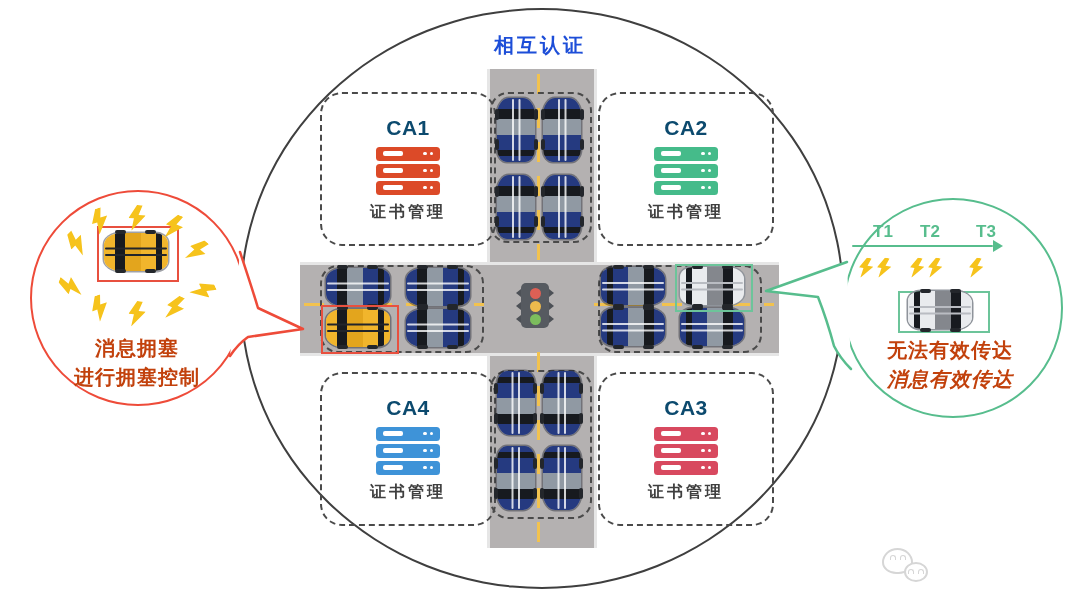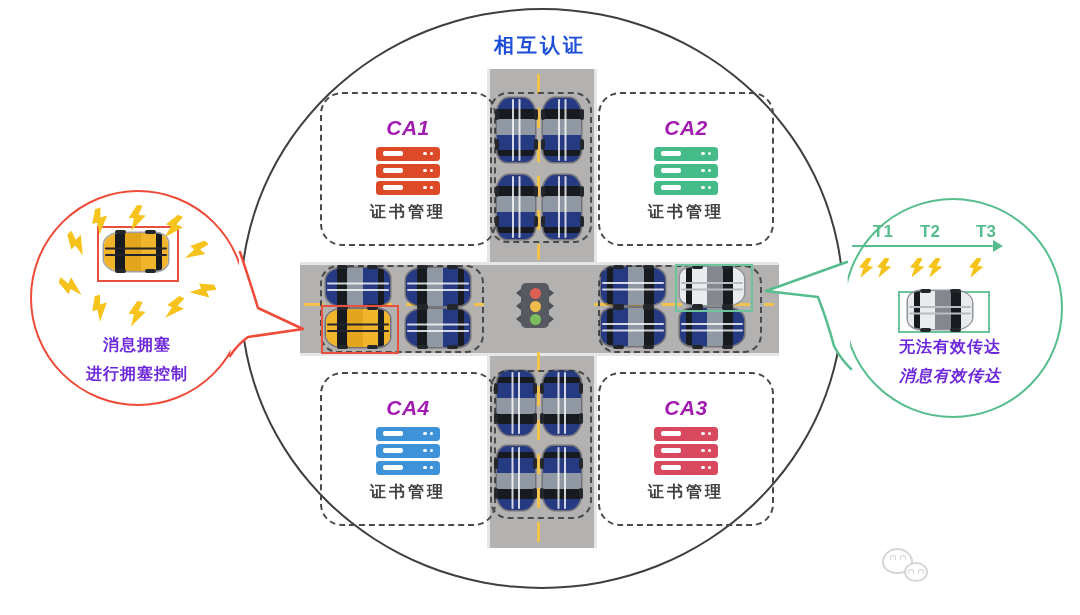--- a/index.html
+++ b/index.html
@@ -15,21 +15,21 @@
   .road{background:#b4b1b1;z-index:2;}
   .road-v{left:487px;top:69px;width:104px;height:479px;border-left:3px solid #e6e6e6;border-right:3px solid #e6e6e6;}
   .road-h{left:300px;top:262px;width:479px;height:88px;border-top:3px solid #e6e6e6;border-bottom:3px solid #e6e6e6;}
   .road-patch{left:490px;top:265px;width:98px;height:82px;background:#b4b1b1;z-index:3;}
   .lane-v{width:3px;background:repeating-linear-gradient(to bottom,#f2c24e 0 20px,transparent 20px 34px);left:537px;z-index:3;}
   .lane-h{height:3px;background:repeating-linear-gradient(to right,#f2c24e 0 20px,transparent 20px 34px);top:303px;z-index:3;}
 
   
   .ca-box{width:172px;height:150px;border:2.5px dashed #4a4a4a;border-radius:22px;z-index:4;
           display:flex;flex-direction:column;align-items:center;justify-content:center;gap:7px;background:transparent;}
-  .ca-label{font-size:21px;font-weight:bold;color:#a21caf;letter-spacing:.5px;font-style:italic;}
+  .ca-label{font-size:21px;font-weight:bold;color:#0c4a6e;letter-spacing:.5px;}
   .ca-sub{font-size:16px;color:#3f3f3f;letter-spacing:3px;font-weight:bold;}
   .server{display:flex;flex-direction:column;gap:3px;}
   .srow{width:64px;height:14px;border-radius:3.5px;background:currentColor;display:flex;align-items:center;gap:3px;padding:0 7px;box-sizing:border-box;}
   .srow .dash{width:20px;height:4.5px;border-radius:2px;background:#fff;margin-right:auto;}
   .srow .dot{width:3.5px;height:3.5px;border-radius:50%;background:#fff;}
   .group-rect{border:2.5px dashed #4a4a4a;border-radius:18px;z-index:4;}
 
   
   .car{width:38px;height:64px;z-index:5;
        background:linear-gradient(to bottom,var(--c1) 0 11px,#171a1f 11px 21px,var(--c2) 21px 37px,var(--c1) 37px 52px,#171a1f 52px 58px,var(--c1) 58px 100%);
@@ -53,21 +53,21 @@
   .tl-visor.r{border-left:5px solid #4d5157;right:-5px;}
 
   
   .callout-circle{border-radius:50%;background:#fff;z-index:6;}
   .tails{left:0;top:0;width:1080px;height:615px;z-index:7;pointer-events:none;}
   .co-content{z-index:8;}
   .bolt{position:absolute;width:17px;height:26px;background:#f6c31c;z-index:8;
         clip-path:polygon(45% 0%,0% 52%,32% 52%,22% 100%,100% 38%,58% 38%,78% 0%);
         transform:translate(-50%,-50%) rotate(var(--r,0deg));}
   .bolt.sm{width:14px;height:21px;}
-  .co-text{position:absolute;transform:translateX(-50%);font-weight:bold;font-size:16px;color:#6d28d9;white-space:nowrap;letter-spacing:1px;z-index:8;}
+  .co-text{position:absolute;transform:translateX(-50%);font-weight:bold;font-size:20px;color:#c2410c;white-space:nowrap;letter-spacing:1px;z-index:8;}
   .t-label{position:absolute;transform:translateX(-50%);font-weight:bold;font-size:17px;z-index:8;}
   .t-arrow-line{left:852px;top:244.5px;width:141px;height:2.5px;border-radius:2px;z-index:8;}
   .t-arrow-head{left:993px;top:239.5px;width:0;height:0;border-top:6px solid transparent;border-bottom:6px solid transparent;z-index:8;}
 
   
   .title{left:540px;top:32px;transform:translateX(-50%);font-size:20px;font-weight:bold;letter-spacing:3px;z-index:4;white-space:nowrap;}
   .watermark{left:878px;top:546px;width:200px;height:60px;z-index:9;}
   .wm-text{position:absolute;left:58px;top:10px;font-size:27px;font-weight:bold;letter-spacing:5px;color:#d4d4d4;
            text-shadow:-1px -1px 0 #c6c6c6,1.5px 1.5px 0 #ffffff;white-space:nowrap;}
   .bubble{position:absolute;border:2.5px solid #d6d6d6;background:#fff;display:flex;gap:4px;justify-content:center;padding-top:5px;box-sizing:border-box;}

